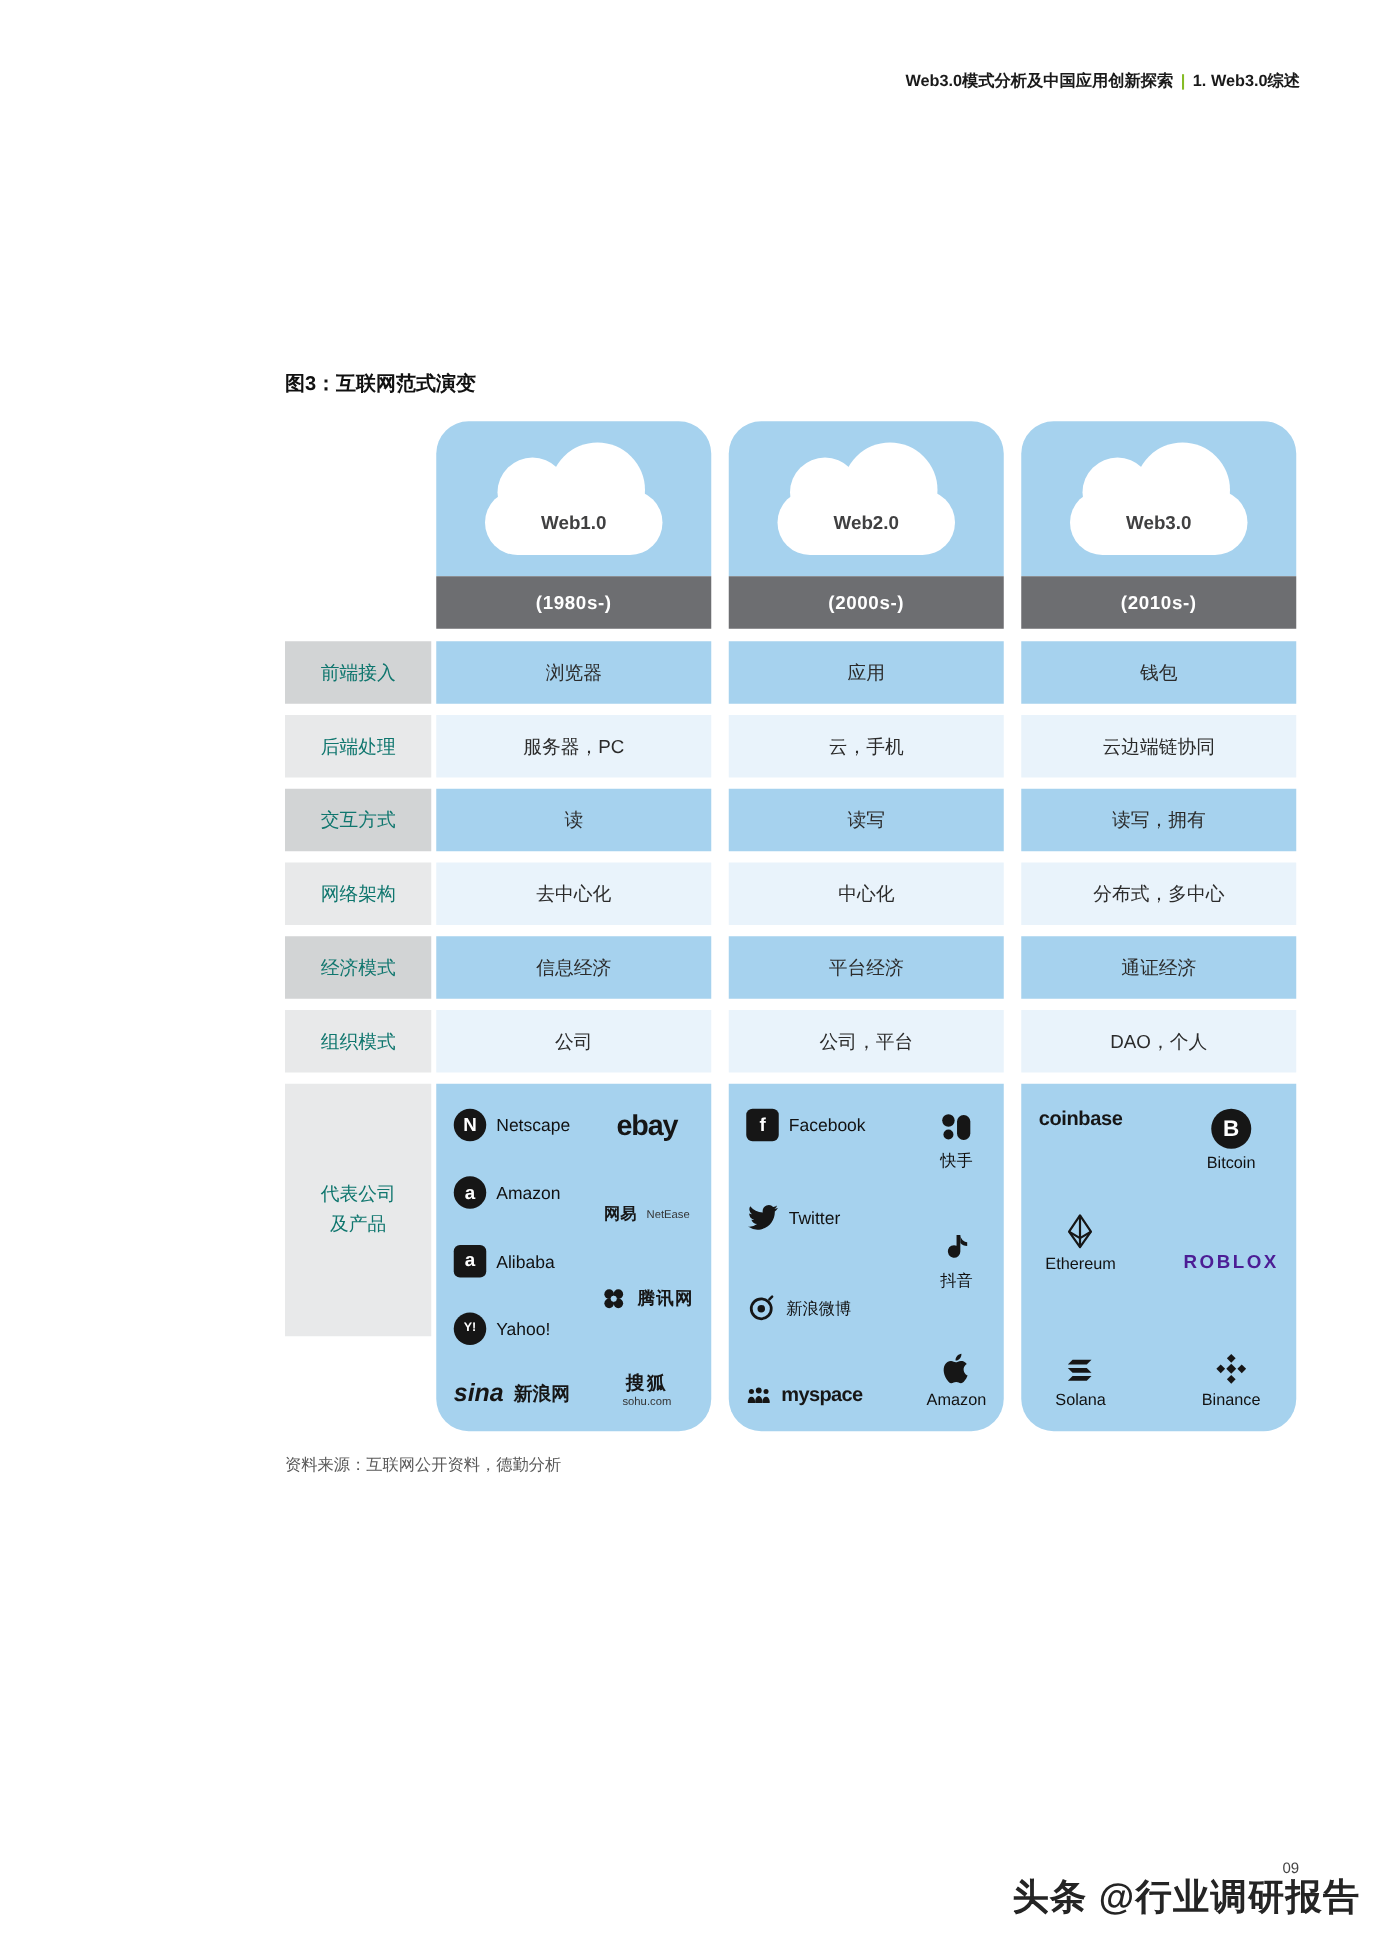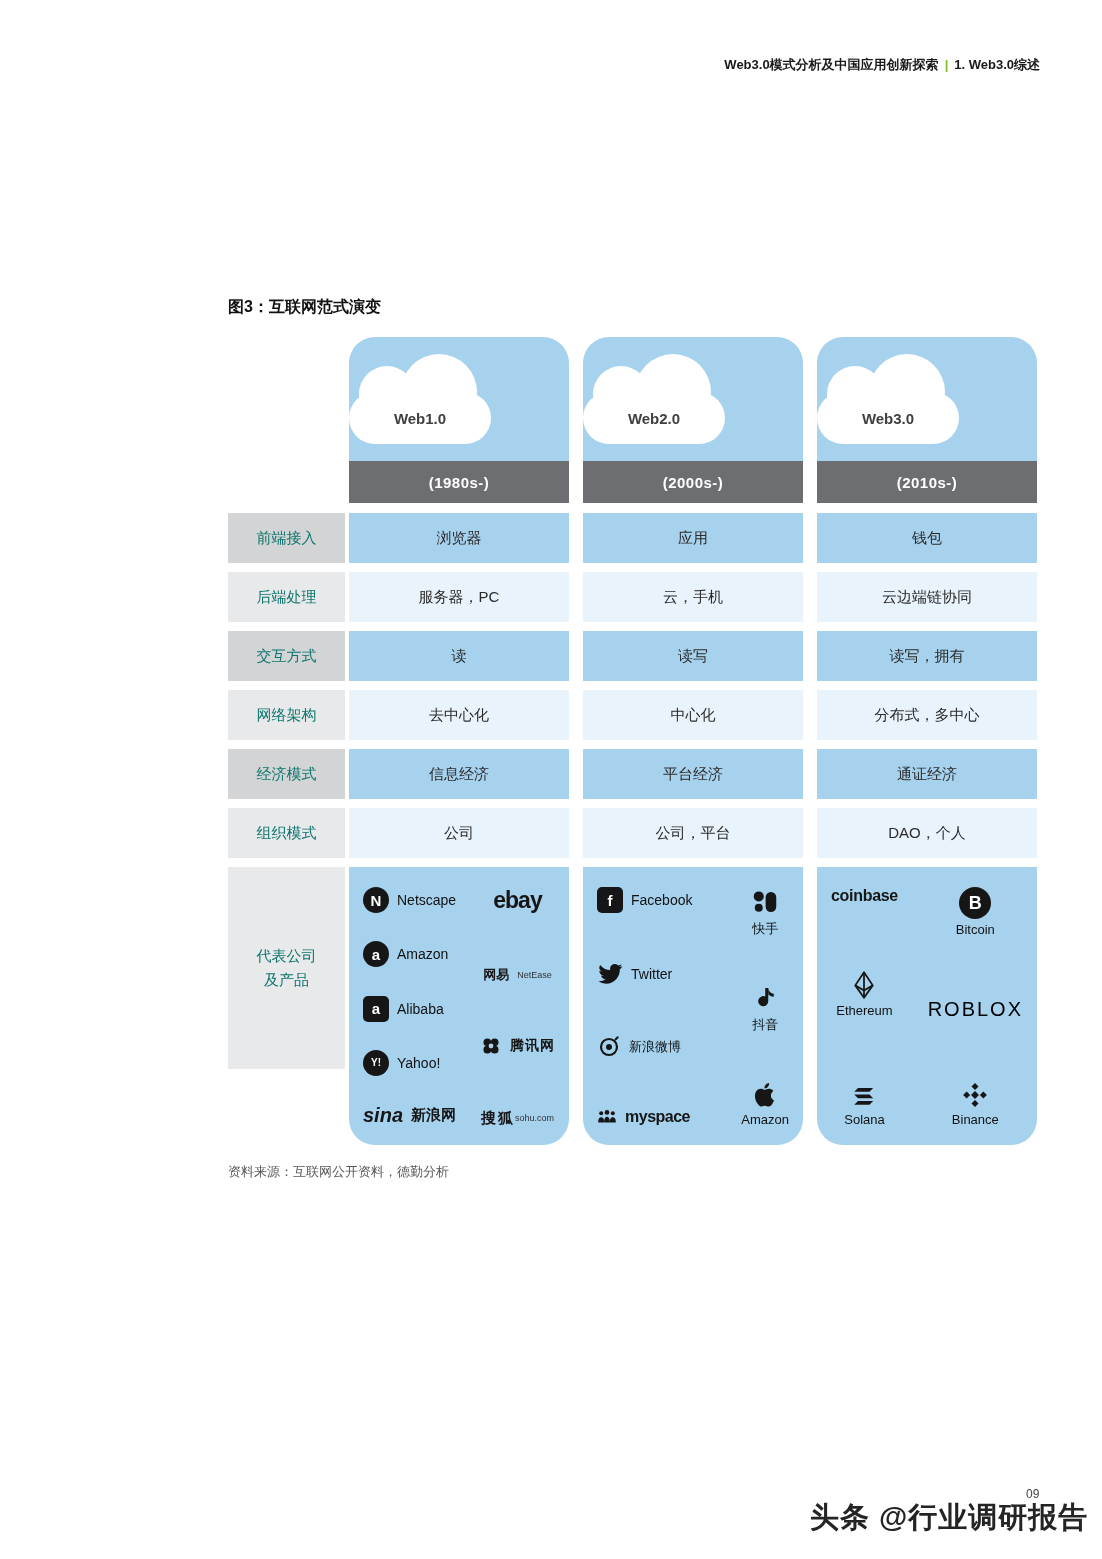--- a/index.html
+++ b/index.html
@@ -17,21 +17,21 @@
   
   .fig-title { position:absolute; left:228px; top:297px; font-size:16px; font-weight:bold; color:#111; }
   .fig-source { position:absolute; left:228px; top:1163px; font-size:13px; color:#595959; }
 
   
   .tbl { position:absolute; left:228px; top:337px; width:809px; }
   .hdr-row { display:flex; margin-left:121px; margin-bottom:10px; }
   .col-hdr { width:220px; margin-right:14px; }
   .col-hdr:last-child { margin-right:0; }
   .cloudbox { height:124px; background:#a6d2ee; border-radius:26px 26px 0 0;
-              display:flex; align-items:flex-start; }
+              display:flex; justify-content:center; align-items:flex-start; }
   .cloud { position:relative; width:142px; height:52px; background:#fff; border-radius:40px;
            margin-top:55px; display:flex; align-items:center; justify-content:center; }
   .cloud::before { content:""; position:absolute; width:56px; height:56px; background:#fff;
                    border-radius:50%; top:-26px; left:10px; }
   .cloud::after { content:""; position:absolute; width:76px; height:76px; background:#fff;
                   border-radius:50%; top:-38px; right:14px; }
   .cloud span { position:relative; z-index:1; font-weight:bold; font-size:15px; color:#404041; }
   .era { height:42px; background:#6d6e71; color:#fff; font-weight:bold; font-size:15px;
          display:flex; align-items:center; justify-content:center; letter-spacing:.5px; }
 
@@ -58,26 +58,26 @@
   .lcol.center { align-items:center; }
   .logo-row { display:flex; align-items:center; gap:8px; font-size:14px; color:#111; white-space:nowrap; }
   .logo-stack { display:flex; flex-direction:column; align-items:center; gap:3px; font-size:13px; color:#111; }
   .ic { width:26px; height:26px; background:#161616; color:#fff; display:inline-flex; flex:none;
         align-items:center; justify-content:center; font-weight:bold; font-size:15px; }
   .ic.circle { border-radius:50%; }
   .ic.square { border-radius:5px; }
   .ic.small-txt { font-size:10px; }
   .txt-ebay { font-size:23px; font-weight:bold; letter-spacing:-1px; color:#161616; }
   .txt-coinbase { font-size:16px; font-weight:bold; color:#161616; letter-spacing:-.3px; }
-  .txt-roblox { font-size:20px; font-weight:normal; color:#000000; letter-spacing:2px; }
+  .txt-roblox { font-size:15px; font-weight:bold; color:#4c1d95; letter-spacing:2px; }
   .txt-myspace { font-size:16px; font-weight:bold; color:#161616; letter-spacing:-.5px; }
   .txt-sina { font-size:20px; font-weight:bold; font-style:italic; color:#161616; }
   .sub { font-size:9px; color:#333; }
   .zh-main { font-size:15px; font-weight:bold; color:#161616; letter-spacing:2px; }
-  .stack-txt { display:flex; flex-direction:row; align-items:center; line-height:1.2; }
+  .stack-txt { display:flex; flex-direction:column; align-items:center; line-height:1.2; }
   .nm { font-size:14px; color:#111; }
   svg.lgo { display:block; }
 
   
   .pageno { position:absolute; left:1026px; top:1487px; font-size:12px; color:#444; }
   .watermark { position:absolute; left:810px; top:1498px; font-size:29px; font-weight:bold;
                color:#242424; letter-spacing:1px; white-space:nowrap; }
   .watermark .at { font-weight:bold; }
 </style>
 </head>

